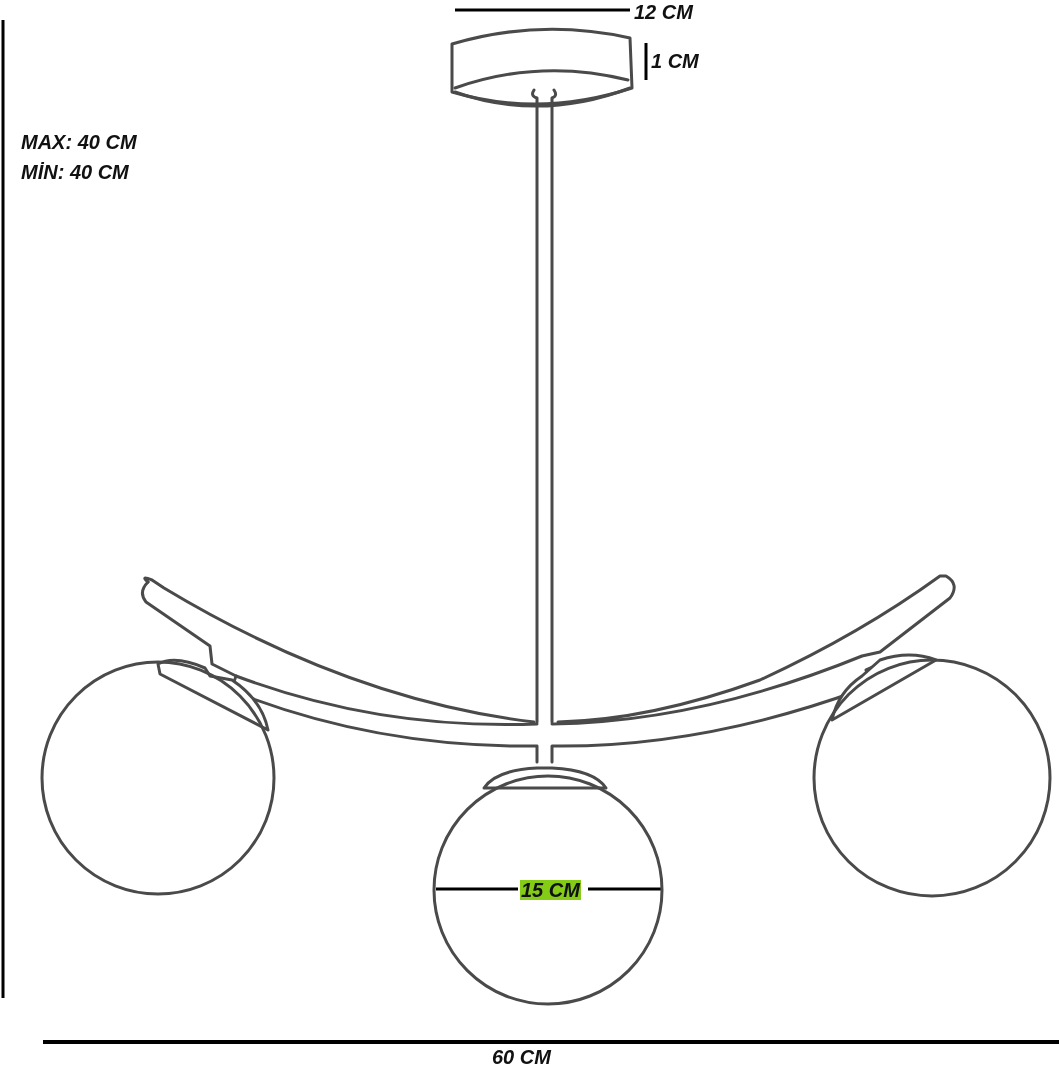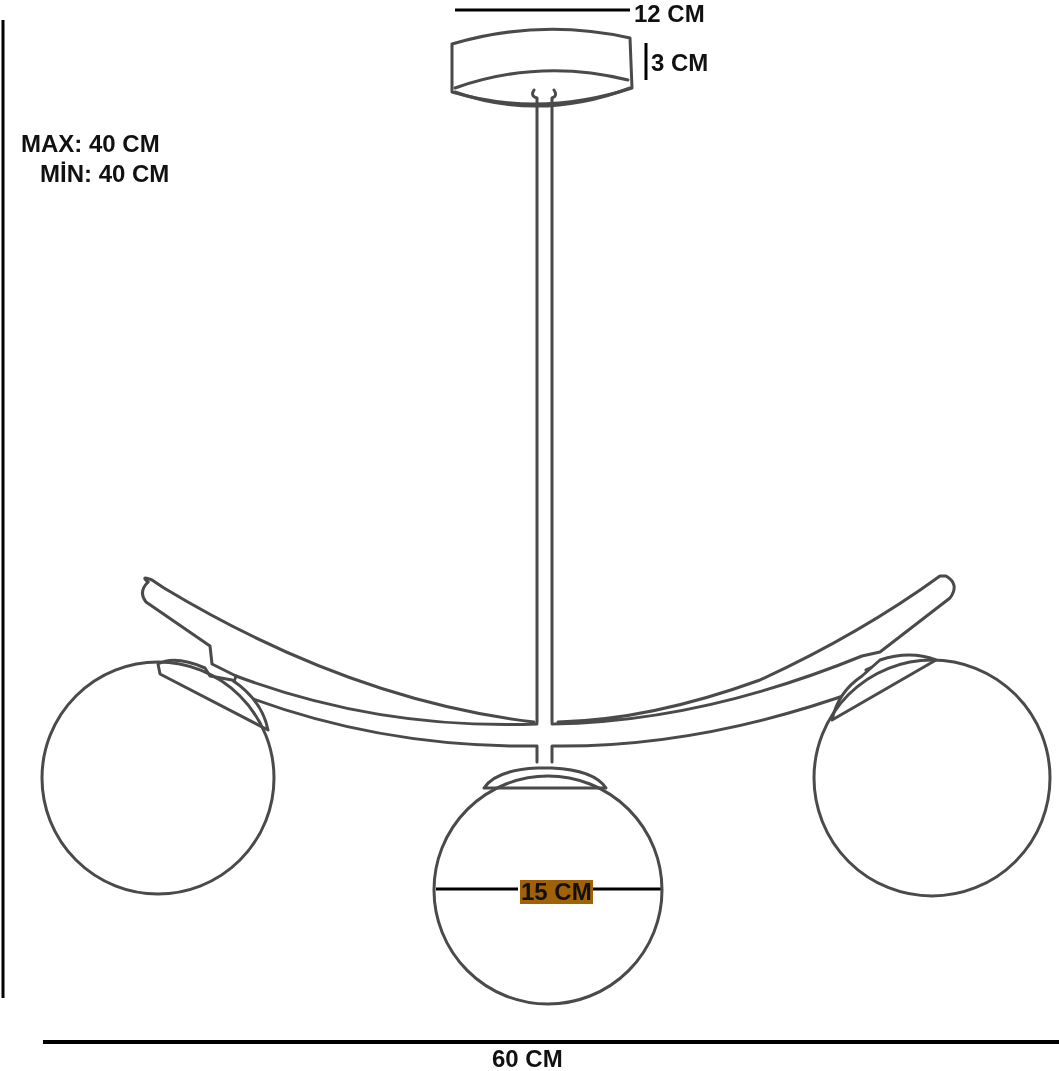--- a/index.html
+++ b/index.html
@@ -3,29 +3,30 @@
   <meta charset="utf-8">
   <style>
     html, body { margin: 0; padding: 0; background: #ffffff; }
     body { width: 1059px; height: 1071px; position: relative; overflow: hidden; }
     .canvas { position: absolute; left: 0; top: 0; width: 1059px; height: 1071px; }
     .label {
       position: absolute;
       font-family: "Liberation Sans", "DejaVu Sans", sans-serif;
       font-weight: bold;
       color: #111111;
-      font-size: 24px;
+      font-size: 20px;
       line-height: 1;
       white-space: nowrap;
+      font-style: italic;
     }
     .label-12 { left: 634px; top: 2px; }
     .label-3 { left: 651px; top: 51px; }
     .label-max { left: 21px; top: 132px; }
-    .label-min { left: 21px; top: 162px; margin-left: 19px; }
-    .label-15 { left: 520px; top: 880px; background: #a16207; padding: 0 1px; text-align: center; }
+    .label-min { left: 21px; top: 162px; }
+    .label-15 { left: 520px; top: 880px; background: #84cc16; padding: 0 1px; text-align: center; }
     .label-60 { left: 492px; top: 1047px; }
   </style>
 </head>
 <body>
 
 <svg class="canvas" viewBox="0 0 1059 1071" xmlns="http://www.w3.org/2000/svg">
 
   <g stroke="#000" fill="none">
     <line x1="455" y1="10" x2="630" y2="10" stroke-width="3"></line>
     <line x1="646" y1="43" x2="646" y2="80" stroke-width="3"></line>
@@ -61,17 +62,17 @@
 
     <path d="M484 788 Q496 770 537 768 L552 768 Q594 770 606 788 Z" fill="#fff"></path>
 
     <circle cx="158" cy="778" r="116"></circle>
     <circle cx="548" cy="890" r="114"></circle>
     <circle cx="932" cy="778" r="118"></circle>
   </g>
 </svg>
 
 <div class="label label-12">12 CM</div>
-<div class="label label-3">3 CM</div>
+<div class="label label-3">1 CM</div>
 <div class="label label-max">MAX: 40 CM</div>
 <div class="label label-min">MİN: 40 CM</div>
 <div class="label label-15">15 CM</div>
 <div class="label label-60">60 CM</div>
 
 </body></html>

